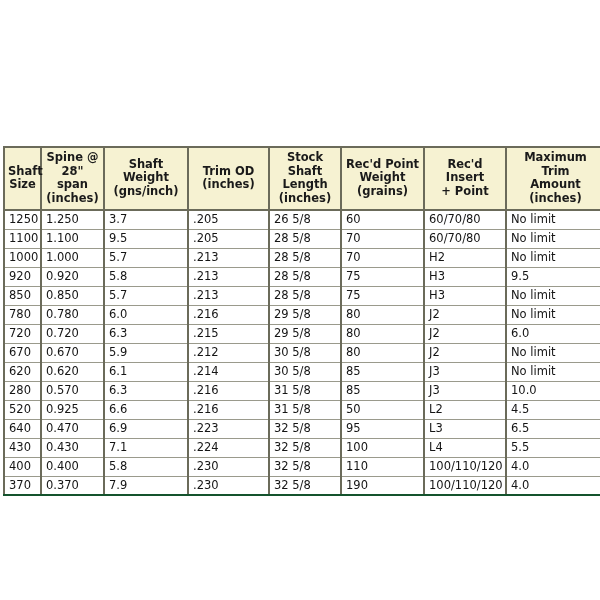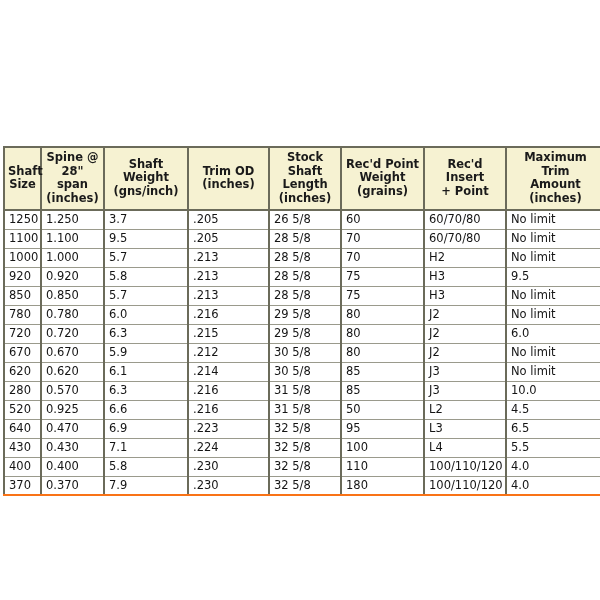--- a/index.html
+++ b/index.html
@@ -65,21 +65,21 @@
     vertical-align: middle;
     padding: 2px 0 2px 4px;
     height: 19px;
     border-right: 2px solid #6b6b5a;
     border-bottom: 1px solid #9a9a8c;
     box-sizing: border-box;
     white-space: nowrap;
     overflow: hidden;
   }
   table.spec-table tbody tr:last-child td {
-    border-bottom: 2px solid #f97316;
+    border-bottom: 2px solid #14532d;
   }
 </style>
 </head>
 <body>
 
 <div id="page">
   <div id="table-wrap">
     <table class="spec-table">
       <colgroup>
         <col class="c0">
@@ -243,20 +243,20 @@
             <td>110</td>
             <td>100/110/120</td>
             <td>4.0</td>
           </tr>
           <tr>
             <td>370</td>
             <td>0.370</td>
             <td>7.9</td>
             <td>.230</td>
             <td>32 5/8</td>
-            <td>180</td>
+            <td>190</td>
             <td>100/110/120</td>
             <td>4.0</td>
           </tr>
         </tbody>
     </table>
   </div>
 </div>
 
 </body></html>

